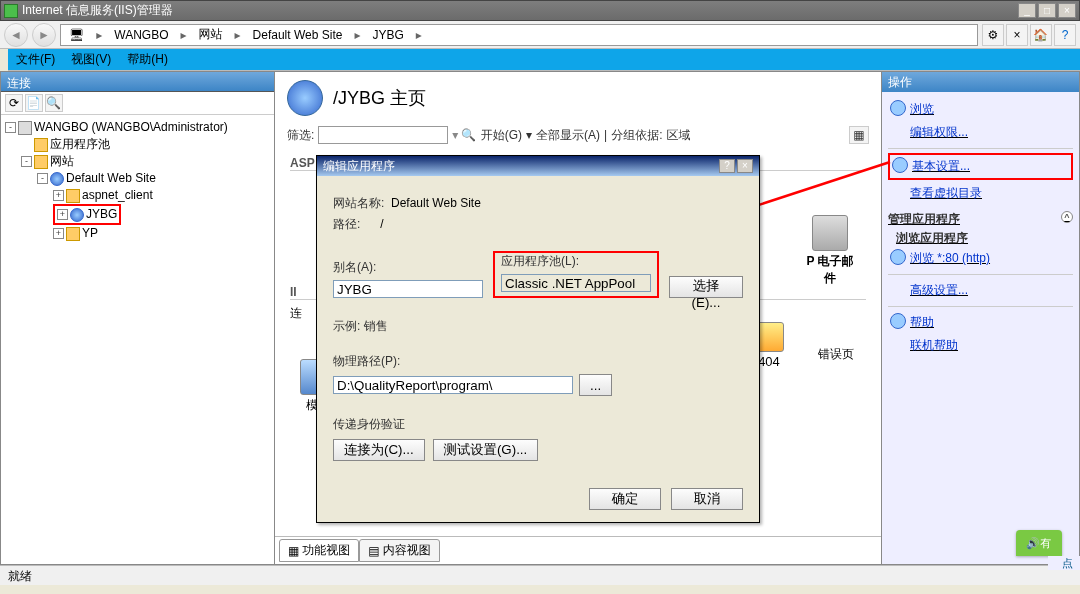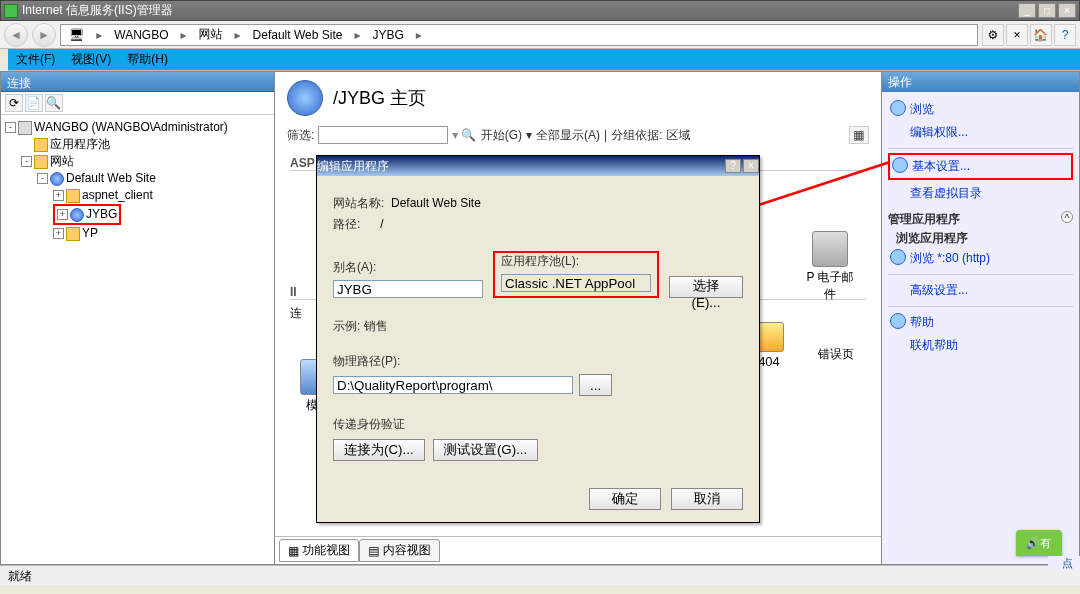--- a/index.html
+++ b/index.html
@@ -44,27 +44,27 @@
 .feature-icon { width: 36px; height: 36px; margin: 0 auto 2px; background: linear-gradient(#ddd,#aaa); border: 1px solid #888; border-radius: 3px; }
 .feature-icon.aspx { background: linear-gradient(#bdf,#58c); }
 .feature-icon.warn { background: linear-gradient(#fe8,#fa3); }
 .feature-icon.db { background: linear-gradient(#fc8,#c60); border-radius: 6px 6px 3px 3px; }
 .feature-icon.green { background: linear-gradient(#af8,#3a0); }
 .tabs-bottom { border-top: 1px solid #bbb; padding: 2px 4px; display: flex; gap: 0; }
 .tab { border: 1px solid #999; background: #f4f4f4; padding: 2px 8px; display: flex; align-items: center; gap: 3px; border-top-left-radius: 3px; border-top-right-radius: 3px; }
 .tab.active { background: #fff; }
 .right-panel { width: 198px; border: 1px solid #888; border-left: none; background: #eef; display: flex; flex-direction: column; }
 .right-head { background: linear-gradient(#6fa8dc,#3d85c6); color: white; padding: 3px 6px; height: 20px; display: flex; justify-content: space-between; align-items: center; }
-.actions-body { padding: 6px; }
+.actions-body { padding: 6px; text-decoration: underline; }
 .action-link { color: #0033cc; padding: 3px 4px 3px 22px; cursor: pointer; position: relative; }
 .action-link.ico::before { content: ""; position: absolute; left: 2px; top: 2px; width: 14px; height: 14px; background: #9cf; border: 1px solid #36c; border-radius: 50%; }
 .action-group-header { font-weight: bold; margin: 6px 0 2px; display: flex; justify-content: space-between; color: #333; }
 .red-box-right { border: 2px solid red; margin: 2px 0; }
 .dialog { position: absolute; left: 316px; top: 155px; width: 444px; background: #ece9d8; border: 1px solid #000; box-shadow: 2px 2px 3px rgba(0,0,0,0.3); z-index: 100; }
-.dlg-title { background: linear-gradient(#0a246a,#a6caf0); color: white; padding: 3px 0; display: flex; justify-content: space-between; align-items: center; height: 20px; }
+.dlg-title { background: linear-gradient(#0a246a,#a6caf0); color: white; padding: 3px 6px; display: flex; justify-content: space-between; align-items: center; height: 20px; }
 .dlg-close { width: 16px; height: 14px; background: #d4d0c8; border: 1px solid #888; text-align: center; line-height: 12px; cursor: pointer; font-size: 10px; }
 .dlg-body { padding: 19px 16px; }
 .dlg-row { margin-bottom: 4px; }
 .dlg-label { color: #333; }
 .dlg-input { border: 1px solid #7f9db9; background: white; height: 18px; padding: 0 3px; }
 .dlg-input.w155 { width: 150px; }
 .dlg-input.w245 { width: 240px; }
 .dlg-btn { height: 22px; border: 1px solid #888; background: linear-gradient(#fdfdfd,#e4e4e4); padding: 0 10px; cursor: pointer; min-width: 72px; }
 .dlg-footer { display: flex; justify-content: flex-end; gap: 10px; padding: 8px 16px 12px; }
 .red-box-pool { border: 2px solid red; padding: 0 6px 4px; display: inline-block; }
@@ -183,21 +183,21 @@
       <span>区域</span>
       <span style="flex:1;"></span>
       <span class="tb-btn" style="width:20px;height:18px;">▦</span>
     </div>
 
     <div class="features-area" style="flex:1;">
 
       <div style="font-weight:bold;color:#555;border-bottom:1px solid #ccc;margin-bottom:4px;">ASP</div>
       <div style="height:110px; position:relative;">
         <div style="position:absolute; left:0; top:130px;">连</div>
-        <div style="position:absolute; right:8px; top:56px; width:56px; text-align:center;">
+        <div style="position:absolute; right:8px; top:40px; width:56px; text-align:center;font-weight:bold;">
           <div class="feature-icon"></div>
           <div>P 电子邮</div>
           <div>件</div>
         </div>
       </div>
       <div style="font-weight:bold;color:#555;border-bottom:1px solid #ccc;margin-bottom:4px;">II</div>
       <div style="height:55px; position:relative;">
         <div style="position:absolute; right:72px; top:18px; width:50px; text-align:center;">
           <div class="feature-icon warn" style="width:30px;height:30px;"></div>
           <div style="font-size:13px;">404</div>

